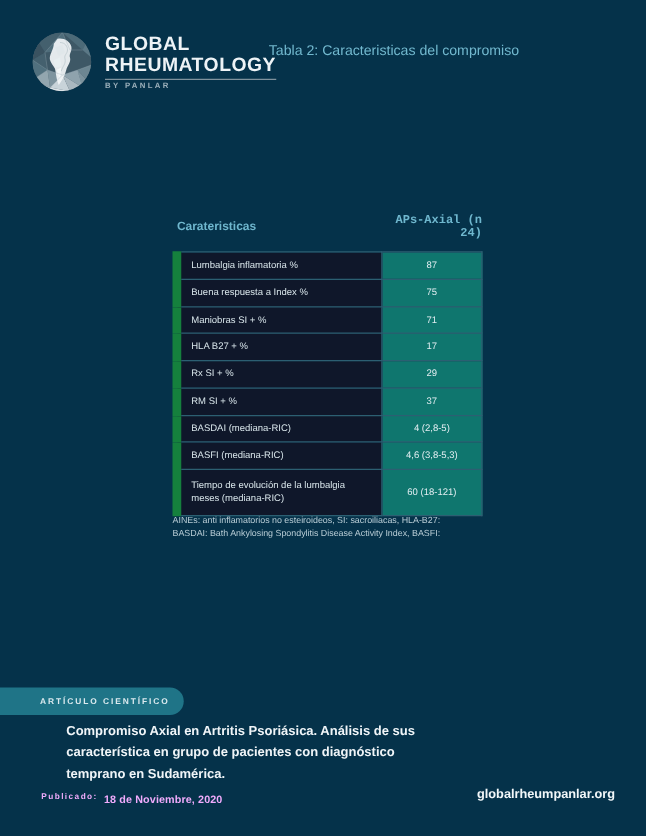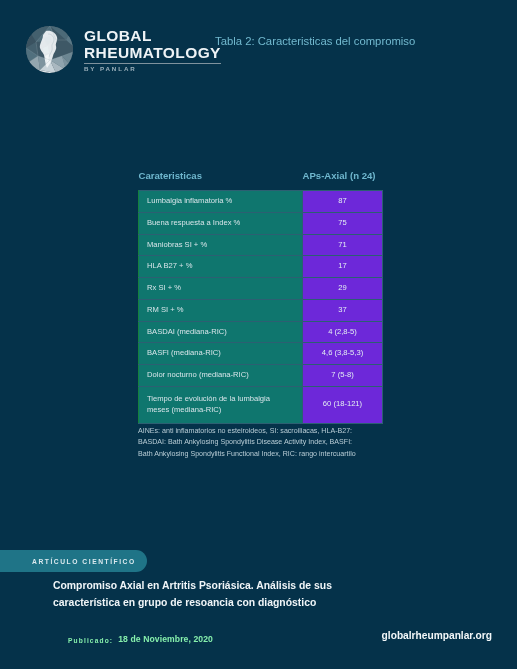--- a/index.html
+++ b/index.html
@@ -94,46 +94,47 @@
   table.data th {
     color: #6fb7ce;
     font-size: 9.6px;
     font-weight: bold;
     padding: 0 0 9px 0;
     text-align: left;
     background: transparent;
     border: 0;
   }
   table.data th.val {
-    text-align: left;
+    text-align: right;
+    font-family: Liberation Mono, monospace;
   }
   table.data td {
     font-size: 7.6px;
     color: #d8e5ea;
     padding: 5px 8px;
     border: 1px solid #2c5f72;
     vertical-align: middle;
     line-height: 1.42;
   }
   table.data td.label {
+    background: #0f172a;
+    border-left: 7px solid #15803d;
+  }
+  table.data td.val {
     background: #0f766e;
-    border-left: 1px solid #15803d;
-  }
-  table.data td.val {
-    background: #6d28d9;
     text-align: center;
     color: #e3eef2;
   }
   table.data tr.tall td { padding-top: 7px; padding-bottom: 7px; }
 
   
   .footnotes {
     position: absolute;
     left: 138px;
-    top: 426px;
+    top: 411px;
     width: 268px;
     color: #b9cdd6;
     font-size: 7.1px;
     line-height: 1.62;
   }
   .footnotes span { display: block; }
 
   
   .badge {
     position: absolute;
@@ -166,23 +167,22 @@
     line-height: 1.62;
     margin-left: 20px;
   }
   .article-title span { display: block; }
 
   .published {
     position: absolute;
     left: 33px;
     top: 634px;
     display: flex;
-    align-items: flex-end;
-    color: #86efac;
-    margin-left: 35px;
+    align-items: flex-start;
+    color: #f0abfc;
   }
   .pub-label {
     font-size: 6.6px;
     font-weight: bold;
     letter-spacing: 1.15px;
   }
   .pub-date {
     font-size: 8.6px;
     font-weight: bold;
     margin-left: 5px;
@@ -297,45 +297,41 @@
         <td class="val">37</td>
       </tr>
       <tr>
         <td class="label">BASDAI (mediana-RIC)</td>
         <td class="val">4 (2,8-5)</td>
       </tr>
       <tr>
         <td class="label">BASFI (mediana-RIC)</td>
         <td class="val">4,6 (3,8-5,3)</td>
       </tr>
-      <tr>
-        <td class="label">Dolor nocturno (mediana-RIC)</td>
-        <td class="val">7 (5-8)</td>
-      </tr>
       <tr class="tall">
         <td class="label">Tiempo de evolución de la lumbalgia meses (mediana-RIC)</td>
         <td class="val">60 (18-121)</td>
       </tr>
     </tbody>
   </table>
 </div>
 
 <div class="footnotes">
   <span>AINEs: anti inflamatorios no esteiroideos, SI: sacroiliacas, HLA-B27:</span>
   <span>BASDAI: Bath Ankylosing Spondylitis Disease Activity Index, BASFI:</span>
-  <span>Bath Ankylosing Spondylitis Functional Index,  RIC: rango intercuartilo</span>
 </div>
 
 <div class="badge">
   <span class="badge-text">ARTÍCULO CIENTÍFICO</span>
 </div>
 
 <div class="article-title">
   <span>Compromiso Axial en Artritis Psoriásica. Análisis de sus</span>
-  <span>característica en grupo de resoancia con diagnóstico</span>
+  <span>característica en grupo de pacientes con diagnóstico</span>
+  <span>temprano en Sudamérica.</span>
 </div>
 
 <div class="published">
   <span class="pub-label">Publicado:</span>
   <span class="pub-date">18 de Noviembre, 2020</span>
 </div>
 
 <div class="site">globalrheumpanlar.org</div>
 
 </body></html>

